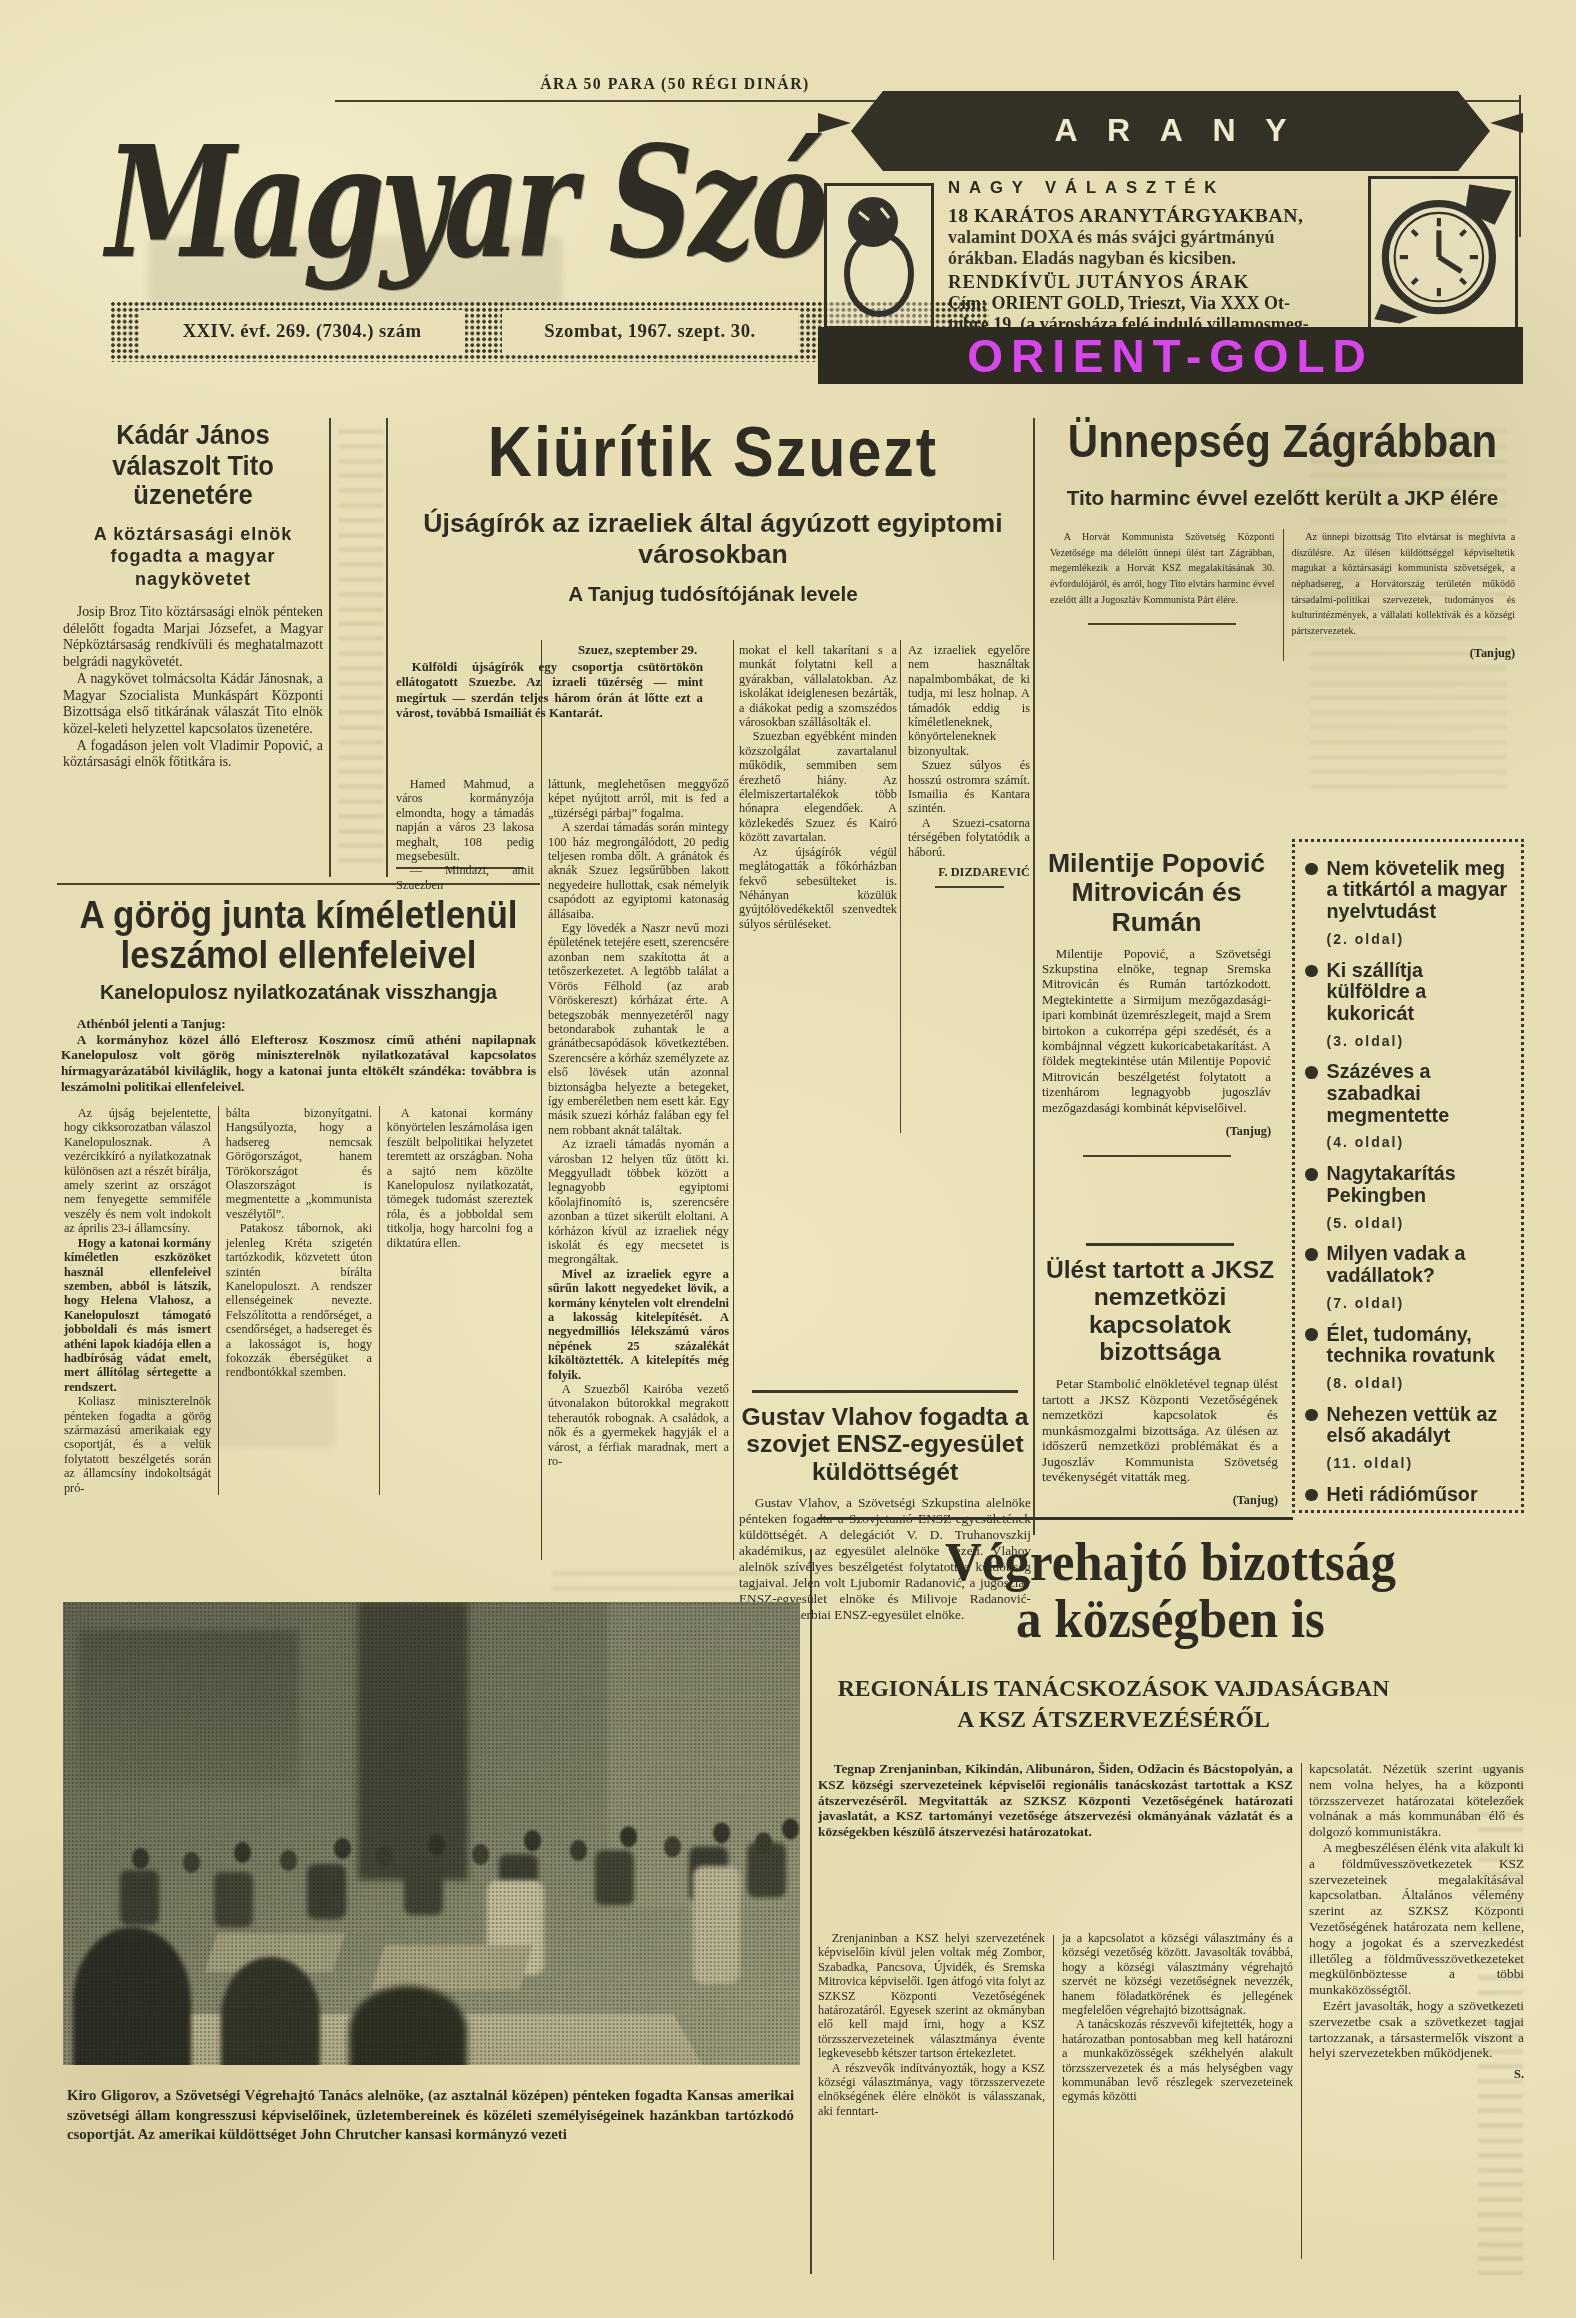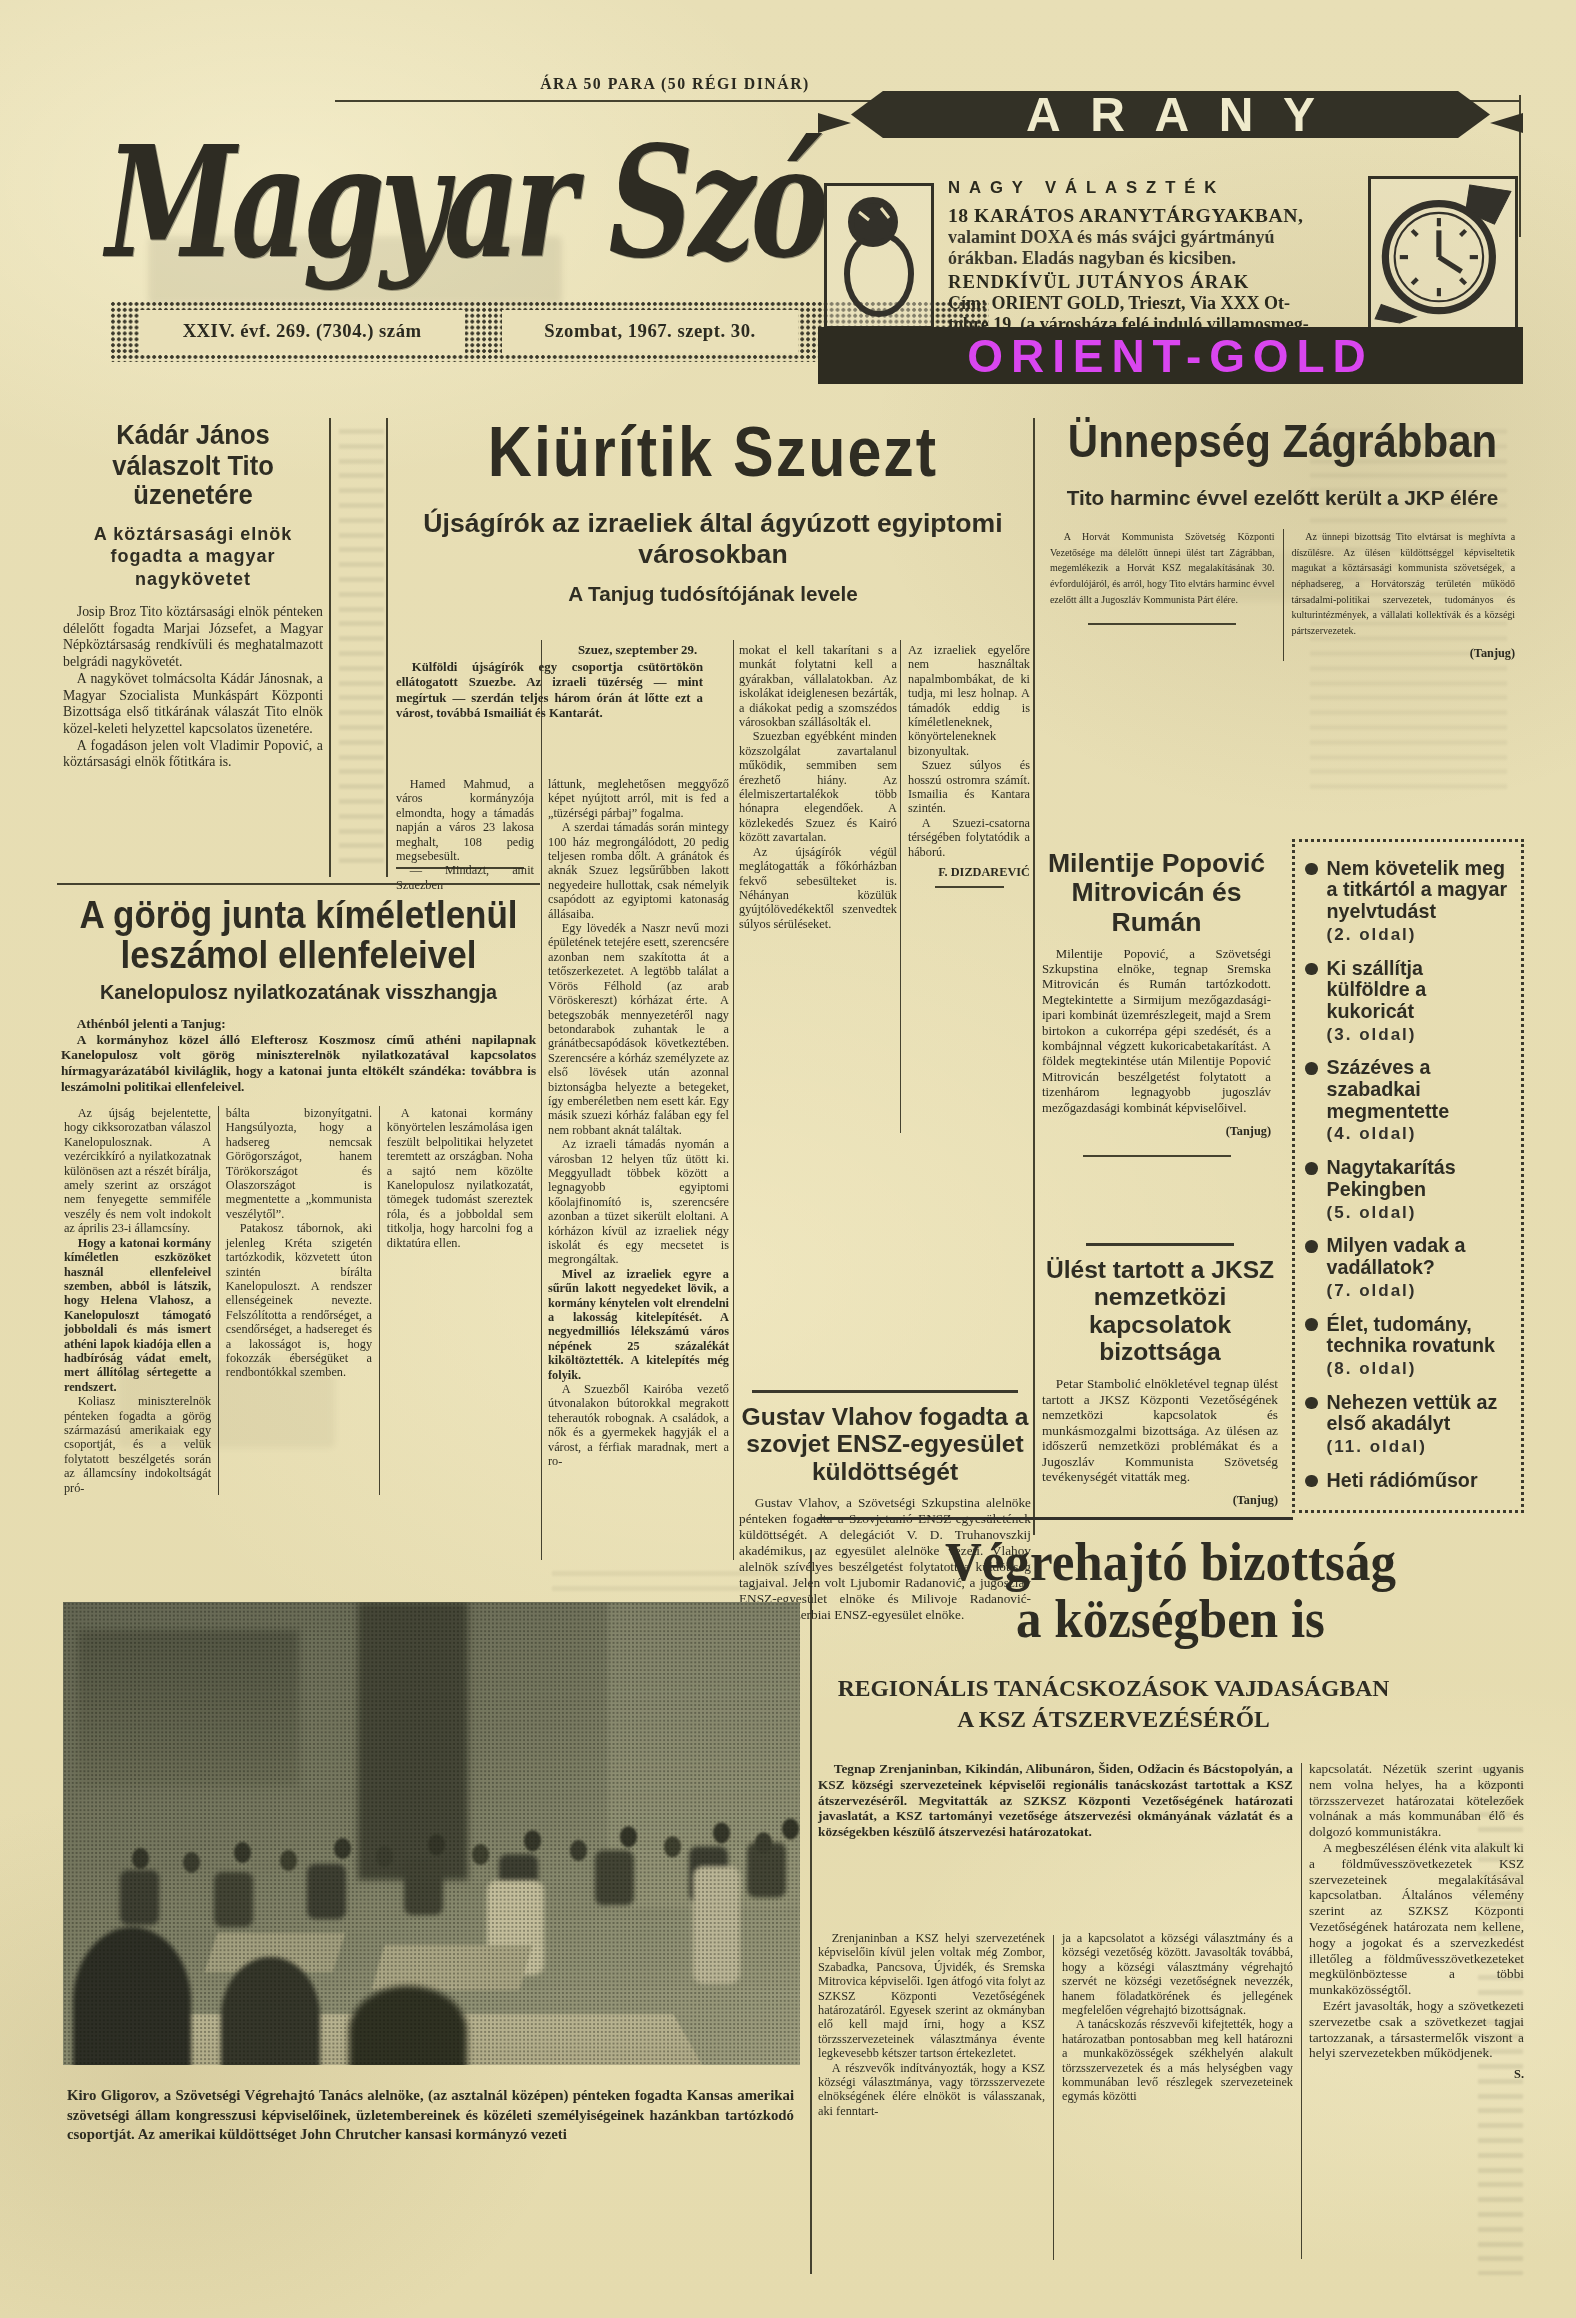--- a/index.html
+++ b/index.html
@@ -27,23 +27,23 @@
   .issue-band { position:absolute; left:110px; top:301px; width:879px; height:61px;
     background-image:radial-gradient(#3a382a 1.5px, rgba(58,56,42,.25) 1.9px, transparent 2.2px);
     background-size:5.9px 5.9px; }
   .band-box { position:absolute; top:8.9px; height:43px; background:#e9e0b8;
     display:flex; align-items:center; justify-content:center;
     font-weight:bold; font-size:18.7px; letter-spacing:0.5px; }
   .box-issue { left:29.6px; width:325px; }
   .box-date { left:392px; width:296px; }
   
   .ad { position:absolute; left:818px; top:83px; width:705px; height:301px; }
-  .arany { position:absolute; left:33px; right:33px; top:7.9px; height:47px;
+  .arany { position:absolute; left:33px; right:33px; top:7.9px; height:80px;
     background:#333126; color:#efeacb; display:flex; align-items:center; justify-content:center;
-    font-family:"Liberation Sans", sans-serif; font-weight:bold; font-size:48px;
+    font-family:"Liberation Sans", sans-serif; font-weight:bold; font-size:32px;
     letter-spacing:29.6px; text-indent:29.6px;
     clip-path:polygon(0 50%, 5% 0, 95% 0, 100% 50%, 95% 100%, 5% 100%); }
   .arany-wing { position:absolute; top:29.6px; width:0; height:0; border-top:10.8px solid transparent;
     border-bottom:10.8px solid transparent; }
   .wing-l { left:0; border-left:33px solid #333126; }
   .wing-r { right:0; border-right:33px solid #333126; }
   .ad-frame { position:absolute; border:3.9px solid #333126; background:rgba(238,231,200,.4); }
   .ring-box { left:5.9px; top:100px; width:110px; height:146px; }
   .watch-box { left:550px; top:93px; width:150px; height:154px; }
   .ad-frame svg { width:100%; height:100%; }
@@ -122,22 +122,22 @@
   .jksz h2 { font-size:24.6px; line-height:1.12; text-align:center; margin-bottom:9.9px; }
   .jksz p { font-size:13.3px; line-height:15.6px; text-align:justify; text-indent:13.8px; }
   
   .sidebar { position:absolute; left:1292px; top:839px; width:232px; height:674px;
     border:3px dotted #3b392c; padding:15.8px 9.9px 9.9px 9.9px; }
   .sb-item { display:flex; margin-bottom:12.8px; }
   .sb-bullet { width:12.8px; height:12.8px; border-radius:50%; background:#333126; margin:4.9px 8.9px 0 0;
     flex:none; }
   .sb-label { font-family:"Liberation Sans", sans-serif; font-weight:bold; font-size:19.7px;
     line-height:1.1; color:#2f2d23; }
-  .sb-page { font-family:"Liberation Sans", sans-serif; font-weight:bold; font-size:17px;
-    letter-spacing:2px; margin-top:2px; color:#33312a; }
+  .sb-page { font-family:"Liberation Sans", sans-serif; font-weight:bold; font-size:14px;
+    letter-spacing:2px; margin-top:8px; color:#33312a; }
   
   .bottom { position:absolute; left:818px; top:1517px; width:705px; height:760px; }
   .b-toprule { position:absolute; left:0; top:0; width:475px; height:3px; background:#33312a; }
   .bottom h1 { position:absolute; left:0; top:15.8px; width:705px; text-align:center;
     font-family:"Liberation Serif", serif; font-weight:bold; font-size:51px; line-height:1.06;
     transform:scaleY(1.06); transform-origin:top; color:#2e2c22; }
   .bottom h3 { position:absolute; left:0; top:156px; width:591px; text-align:center;
     font-weight:bold; font-size:23.6px; line-height:1.3; color:#2f2d23; }
   .b-lead { position:absolute; left:0; top:244px; width:475px; }
   .b-lead p { font-weight:bold; font-size:13.3px; line-height:15.8px; text-align:justify;

